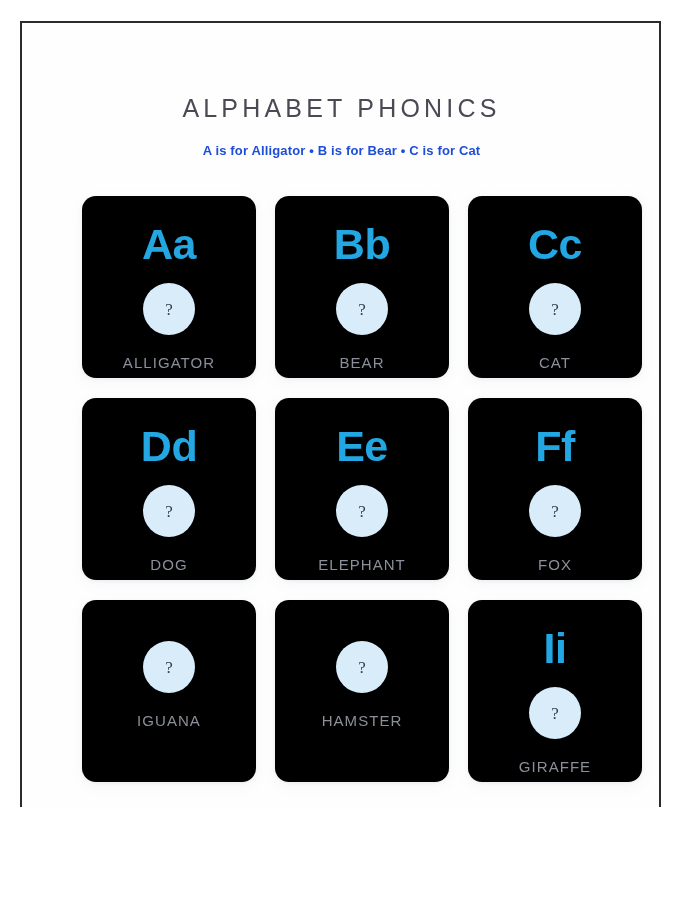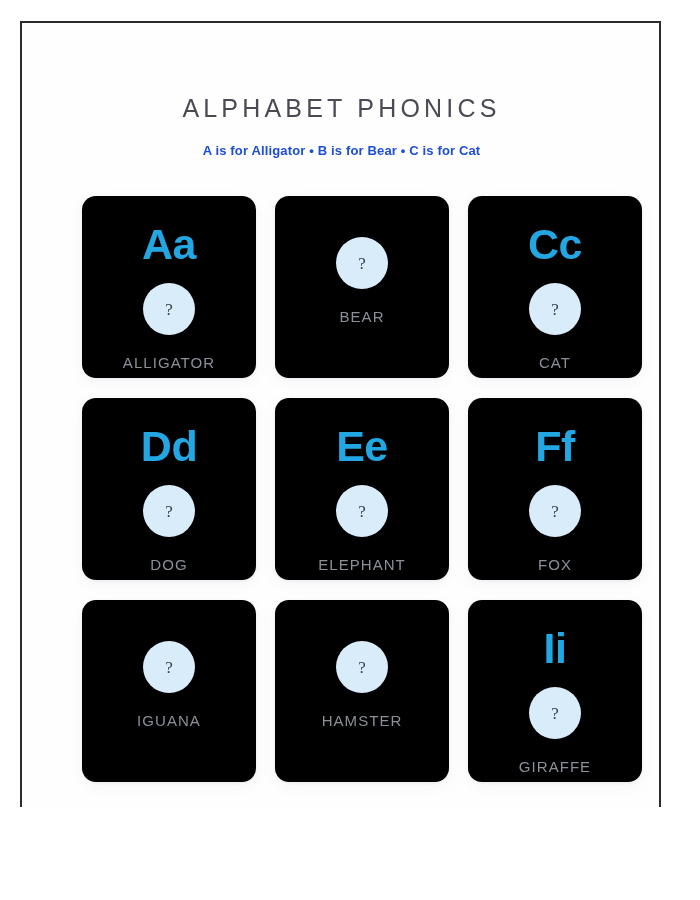--- a/index.html
+++ b/index.html
@@ -160,20 +160,21 @@
 
       <div class="card-grid">
           <div class="letter-card">
             <div class="card-letter">Aa</div>
             <div class="card-image-placeholder">
               <span class="placeholder-glyph">?</span>
             </div>
             <div class="card-label">ALLIGATOR</div>
           </div>
           <div class="letter-card">
+            <div class="card-letter">Bb</div>
             <div class="card-image-placeholder">
               <span class="placeholder-glyph">?</span>
             </div>
             <div class="card-label">BEAR</div>
           </div>
           <div class="letter-card">
             <div class="card-letter">Cc</div>
             <div class="card-image-placeholder">
               <span class="placeholder-glyph">?</span>
             </div>

